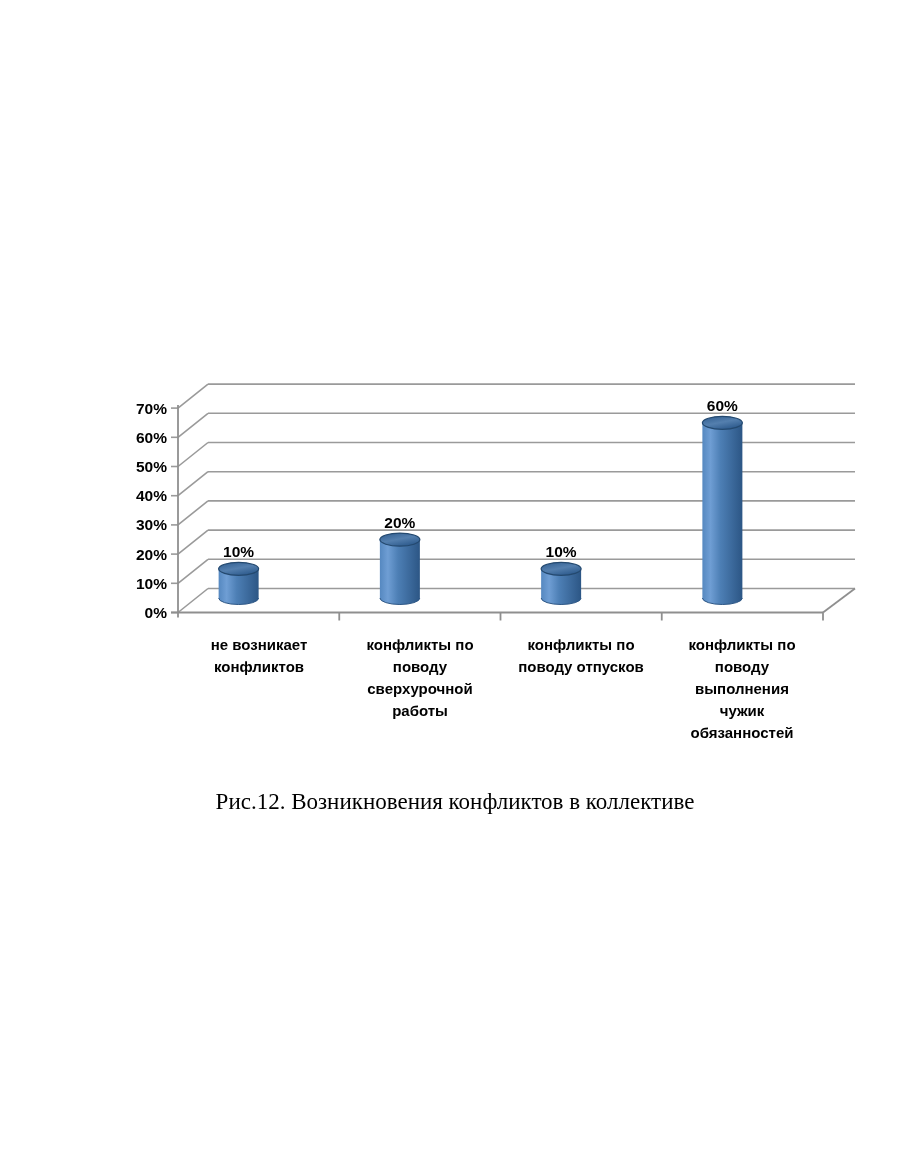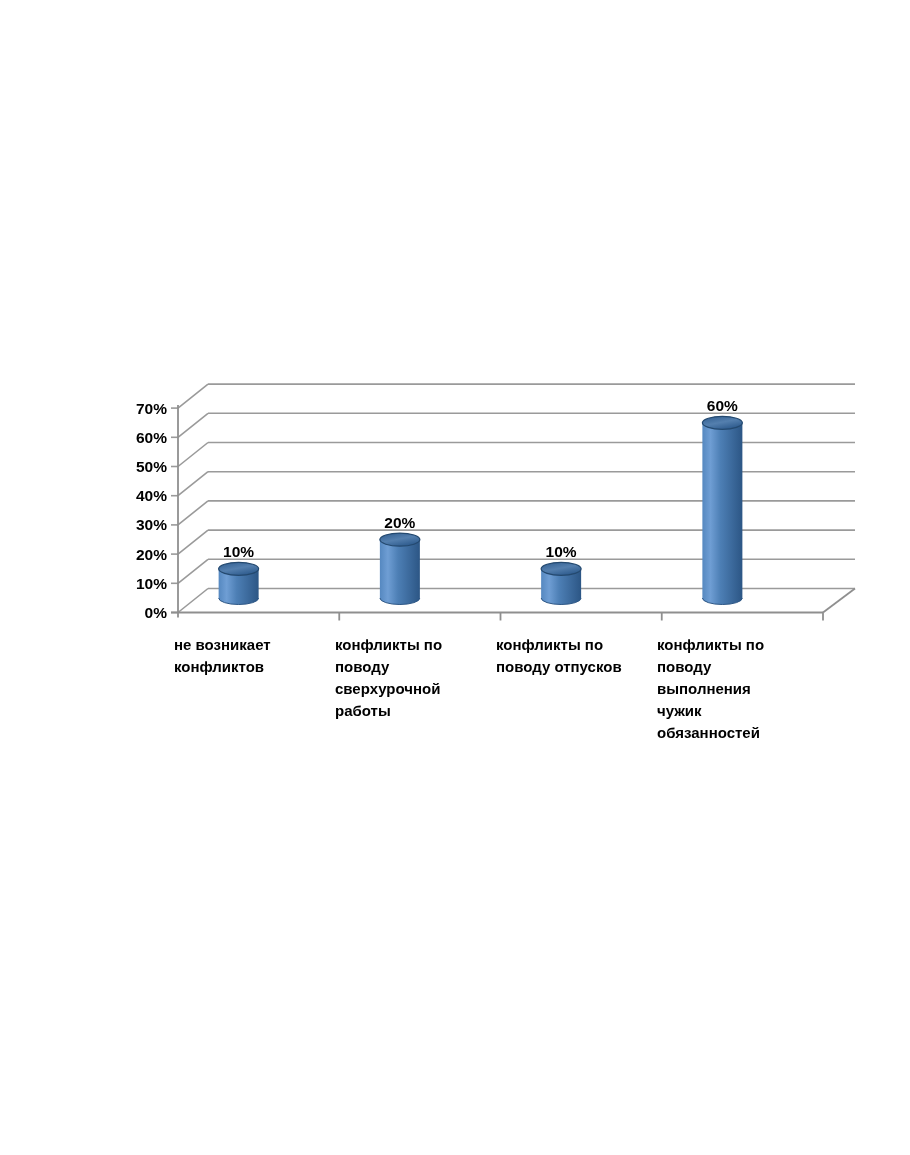--- a/index.html
+++ b/index.html
@@ -19,21 +19,21 @@
   }
   .chart-svg{
     position:absolute;
     left:0;top:0;
     width:910px;height:1155px;
   }
   .cat-label{
     position:absolute;
     top:634px;
     width:170px;
-    text-align:left;
+    text-align:center;
     font-family:"Liberation Sans", sans-serif;
     font-size:15px;
     font-weight:600;
     line-height:22px;
     color:#000000;
     white-space:pre-line;
   }
   .cat-0{left:174px;}
   .cat-1{left:335px;}
   .cat-2{left:496px;}
@@ -147,14 +147,15 @@
 сверхурочной
 работы</div>
   <div class="cat-label cat-2">конфликты по
 поводу отпусков</div>
   <div class="cat-label cat-3">конфликты по
 поводу
 выполнения
 чужик
 обязанностей</div>
 
+  <div class="caption">Рис.12. Возникновения конфликтов в коллективе</div>
 
 </div>
 
 </body></html>

